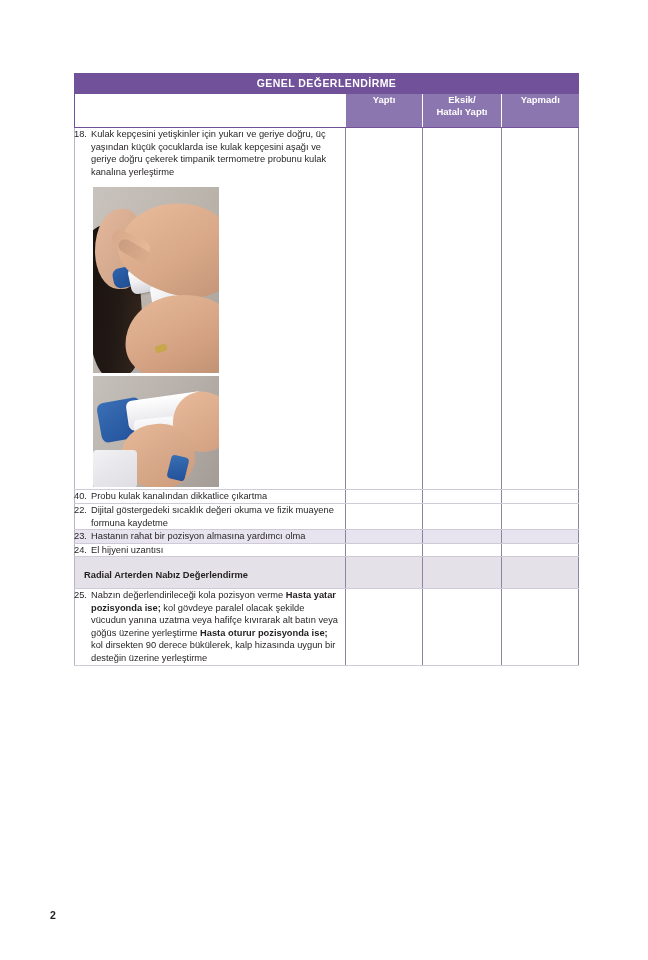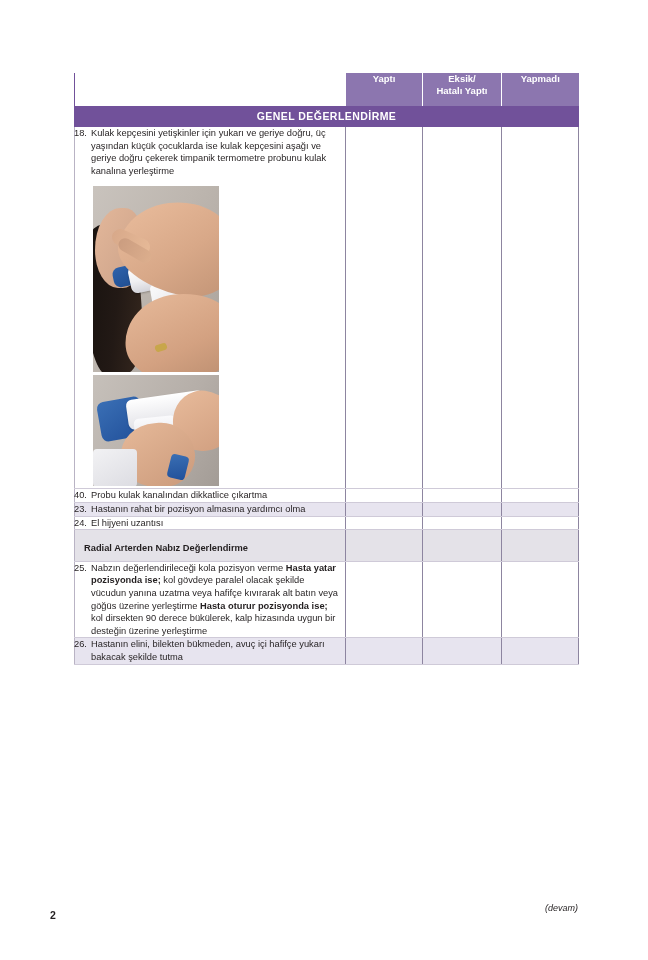--- a/index.html
+++ b/index.html
@@ -255,30 +255,30 @@
 
   <table class="skill-table">
     <colgroup>
       <col style="width:271px">
       <col style="width:77px">
       <col style="width:79px">
       <col style="width:77px">
     </colgroup>
     <thead>
       <tr>
+        <th class="main-head" colspan="4">GENEL DEĞERLENDİRME</th>
+      </tr>
+      <tr>
         <th class="sub-head blank"></th>
         <th class="sub-head">Yaptı</th>
         <th class="sub-head">
           <span class="l">Eksik/</span>
           <span class="l">Hatalı Yaptı</span>
         </th>
         <th class="sub-head">Yapmadı</th>
-      </tr>
-      <tr>
-        <th class="main-head" colspan="4">GENEL DEĞERLENDİRME</th>
       </tr>
     </thead>
     <tbody>
 
       <tr>
         <td class="item-cell">
           <span class="num">18.</span><span class="txt">Kulak kepçesini yetişkinler için yukarı ve geriye doğru, üç yaşından küçük çocuklarda ise kulak kepçesini aşağı ve geriye doğru çekerek timpanik termometre probunu kulak kanalına yerleştirme</span>
 
           <div class="photos">
             <div class="photo photo-1">
@@ -316,20 +316,28 @@
       <tr>
         <td class="item-cell">
           <span class="num">40.</span><span class="txt">Probu kulak kanalından dikkatlice çıkartma</span>
         </td>
         <td class="mark-cell"></td>
         <td class="mark-cell"></td>
         <td class="mark-cell"></td>
       </tr>
 
 
+      <tr>
+        <td class="item-cell">
+          <span class="num">22.</span><span class="txt">Dijital göstergedeki sıcaklık değeri okuma ve fizik muayene formuna kaydetme</span>
+        </td>
+        <td class="mark-cell"></td>
+        <td class="mark-cell"></td>
+        <td class="mark-cell"></td>
+      </tr>
 
       <tr class="shaded">
         <td class="item-cell">
           <span class="num">23.</span><span class="txt">Hastanın rahat bir pozisyon almasına yardımcı olma</span>
         </td>
         <td class="mark-cell"></td>
         <td class="mark-cell"></td>
         <td class="mark-cell"></td>
       </tr>
 
@@ -351,29 +359,20 @@
 
       <tr>
         <td class="item-cell">
           <span class="num">25.</span><span class="txt"><span>Nabzın değerlendirileceği kola pozisyon verme</span> <b>Hasta yatar pozisyonda ise;</b><span> kol gövdeye paralel olacak şekilde vücudun yanına uzatma veya hafifçe kıvırarak alt batın veya göğüs üzerine yerleştirme</span> <b>Hasta oturur pozisyonda ise;</b><span> kol dirsekten 90 derece bükülerek, kalp hizasında uygun bir desteğin üzerine yerleştirme</span></span>
         </td>
         <td class="mark-cell"></td>
         <td class="mark-cell"></td>
         <td class="mark-cell"></td>
       </tr>
 
-      <tr class="shaded">
-        <td class="item-cell">
-          <span class="num">26.</span><span class="txt">Hastanın elini, bilekten bükmeden, avuç içi hafifçe yukarı bakacak şekilde tutma</span>
-        </td>
-        <td class="mark-cell"></td>
-        <td class="mark-cell"></td>
-        <td class="mark-cell"></td>
-      </tr>
 
 
     </tbody>
   </table>
 
-  <div class="devam">(devam)</div>
   <div class="page-no">2</div>
 
 </div>
 
 </body></html>

